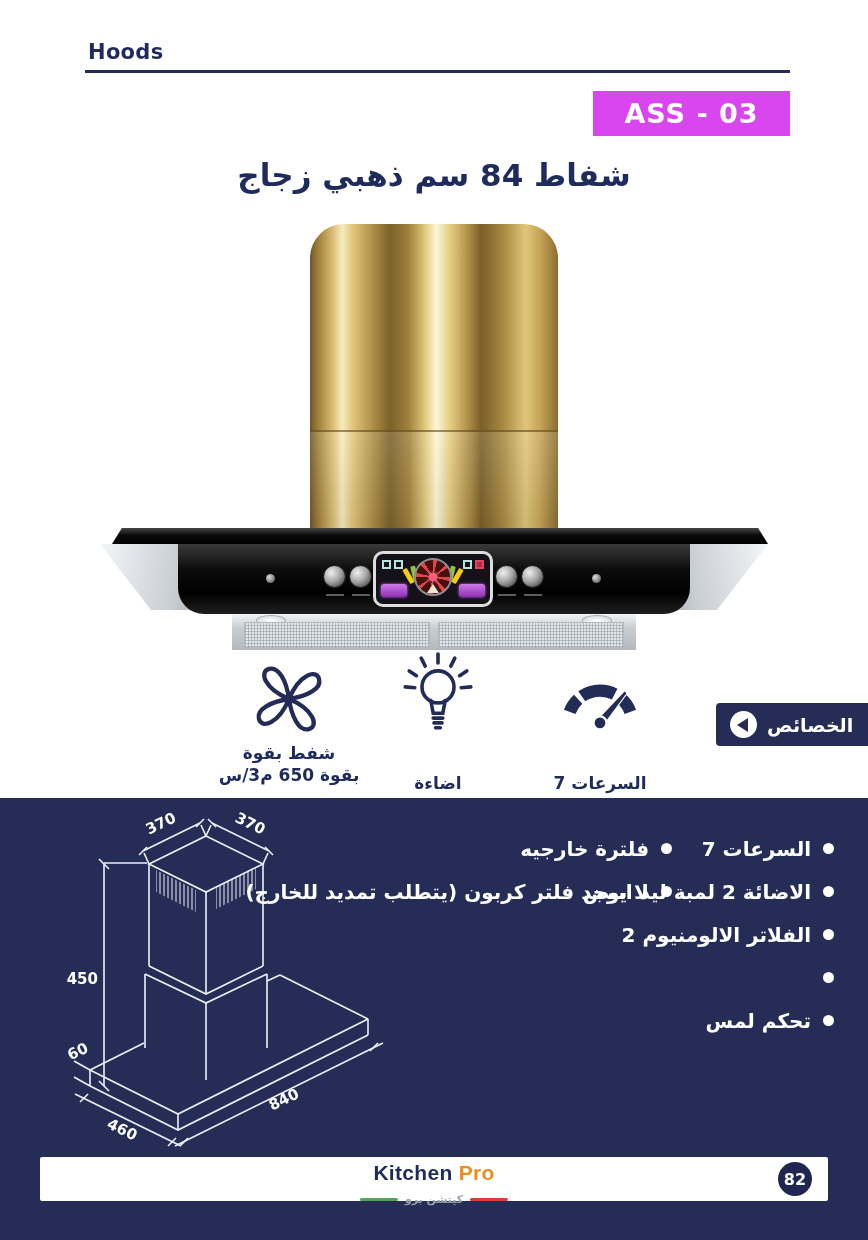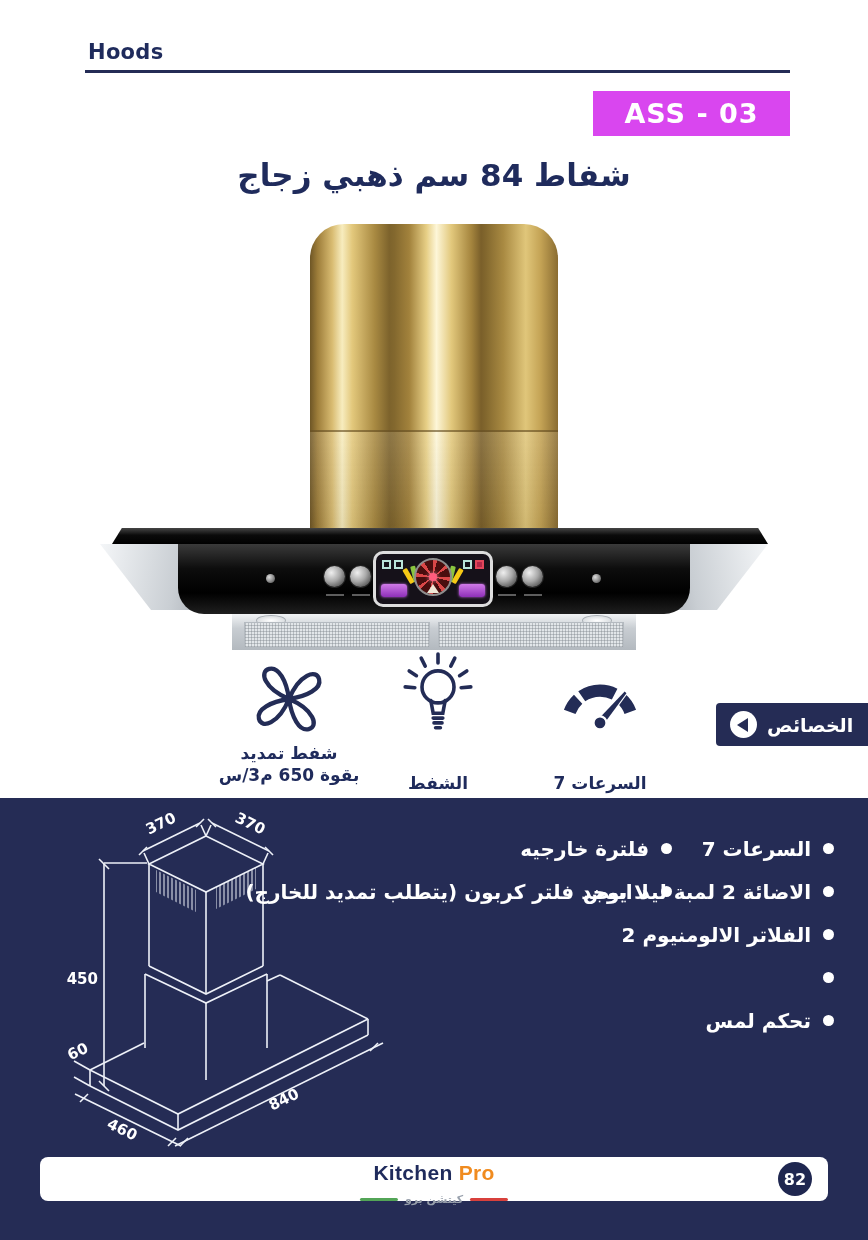--- a/index.html
+++ b/index.html
@@ -71,21 +71,21 @@
 
   
   .panel{left:0;top:798px;width:868px;height:442px;background:#252c55;}
   .spec-list{list-style:none;margin:0;padding:0;direction:rtl;position:absolute;}
   .spec-list li{display:flex;align-items:center;height:43px;color:#fff;font-weight:bold;font-size:20px;white-space:nowrap;}
   .dot{width:11px;height:11px;background:#fff;border-radius:50%;margin-left:12px;flex:none;}
   .list-primary{right:34px;top:827px;}
   .list-secondary{right:196px;top:827px;}
 
   
-  .footer-bar{left:40px;top:1157px;width:788px;height:44px;background:#fff;border-radius:8px;}
+  .footer-bar{left:40px;top:1157px;width:788px;height:44px;background:#fff;border-radius:2px;}
   .logo{position:absolute;left:50%;top:4px;transform:translateX(-50%);text-align:center;}
   .logo-en{font-size:21px;font-weight:800;letter-spacing:.3px;font-family:"Liberation Sans","DejaVu Sans",sans-serif;}
   .logo-en .k{color:#1f2b5c;} .logo-en .p{color:#f08b1f;}
   .logo-sub{display:flex;align-items:center;justify-content:center;gap:7px;margin-top:8px;}
   .dash{width:38px;height:3px;border-radius:2px;}
   .dash-green{background:#53a557;} .dash-red{background:#d8403c;}
   .logo-ar{font-size:11px;font-weight:bold;color:#98a0ac;direction:rtl;}
   .page-circle{position:absolute;right:16px;top:5px;width:34px;height:34px;border-radius:50%;background:#1f2750;
     color:#fff;font-size:16px;font-weight:bold;display:flex;align-items:center;justify-content:center;}
 
@@ -175,25 +175,25 @@
   </div>
   <div class="abs" style="left:554px;top:666px">
     <svg viewBox="0 0 120 100" width="92" height="77">
       <path d="M20.5,59.6 A42,42 0 0 1 99.5,59.6" fill="none" stroke="#232c56" stroke-width="16" stroke-dasharray="20 6 45 10 200"></path>
       <path d="M56.2,70.8 L63.8,77.2 L94.5,35.2 L92.2,33.2 Z" fill="#232c56" stroke="#fff" stroke-width="3" paint-order="stroke"></path>
       <circle cx="60" cy="74" r="8.5" fill="#232c56" stroke="#fff" stroke-width="3"></circle>
     </svg>
   </div>
 
   <div class="feat-label" style="left:198px;top:742px;width:182px">
-    <div>شفط تمديد</div>
+    <div>شفط بقوة</div>
     <div>بقوة 650 م3/س</div>
   </div>
   <div class="feat-label" style="left:396px;top:772px;width:84px">
-    <div>الشفط</div>
+    <div>اضاءة</div>
   </div>
   <div class="feat-label" style="left:540px;top:772px;width:120px">
     <div>السرعات 7</div>
   </div>
 
   <div class="abs feat-tab">
     <span class="tab-circle">
         <span class="tab-tri"></span>
       </span>
     <span class="tab-label">الخصائص</span>

